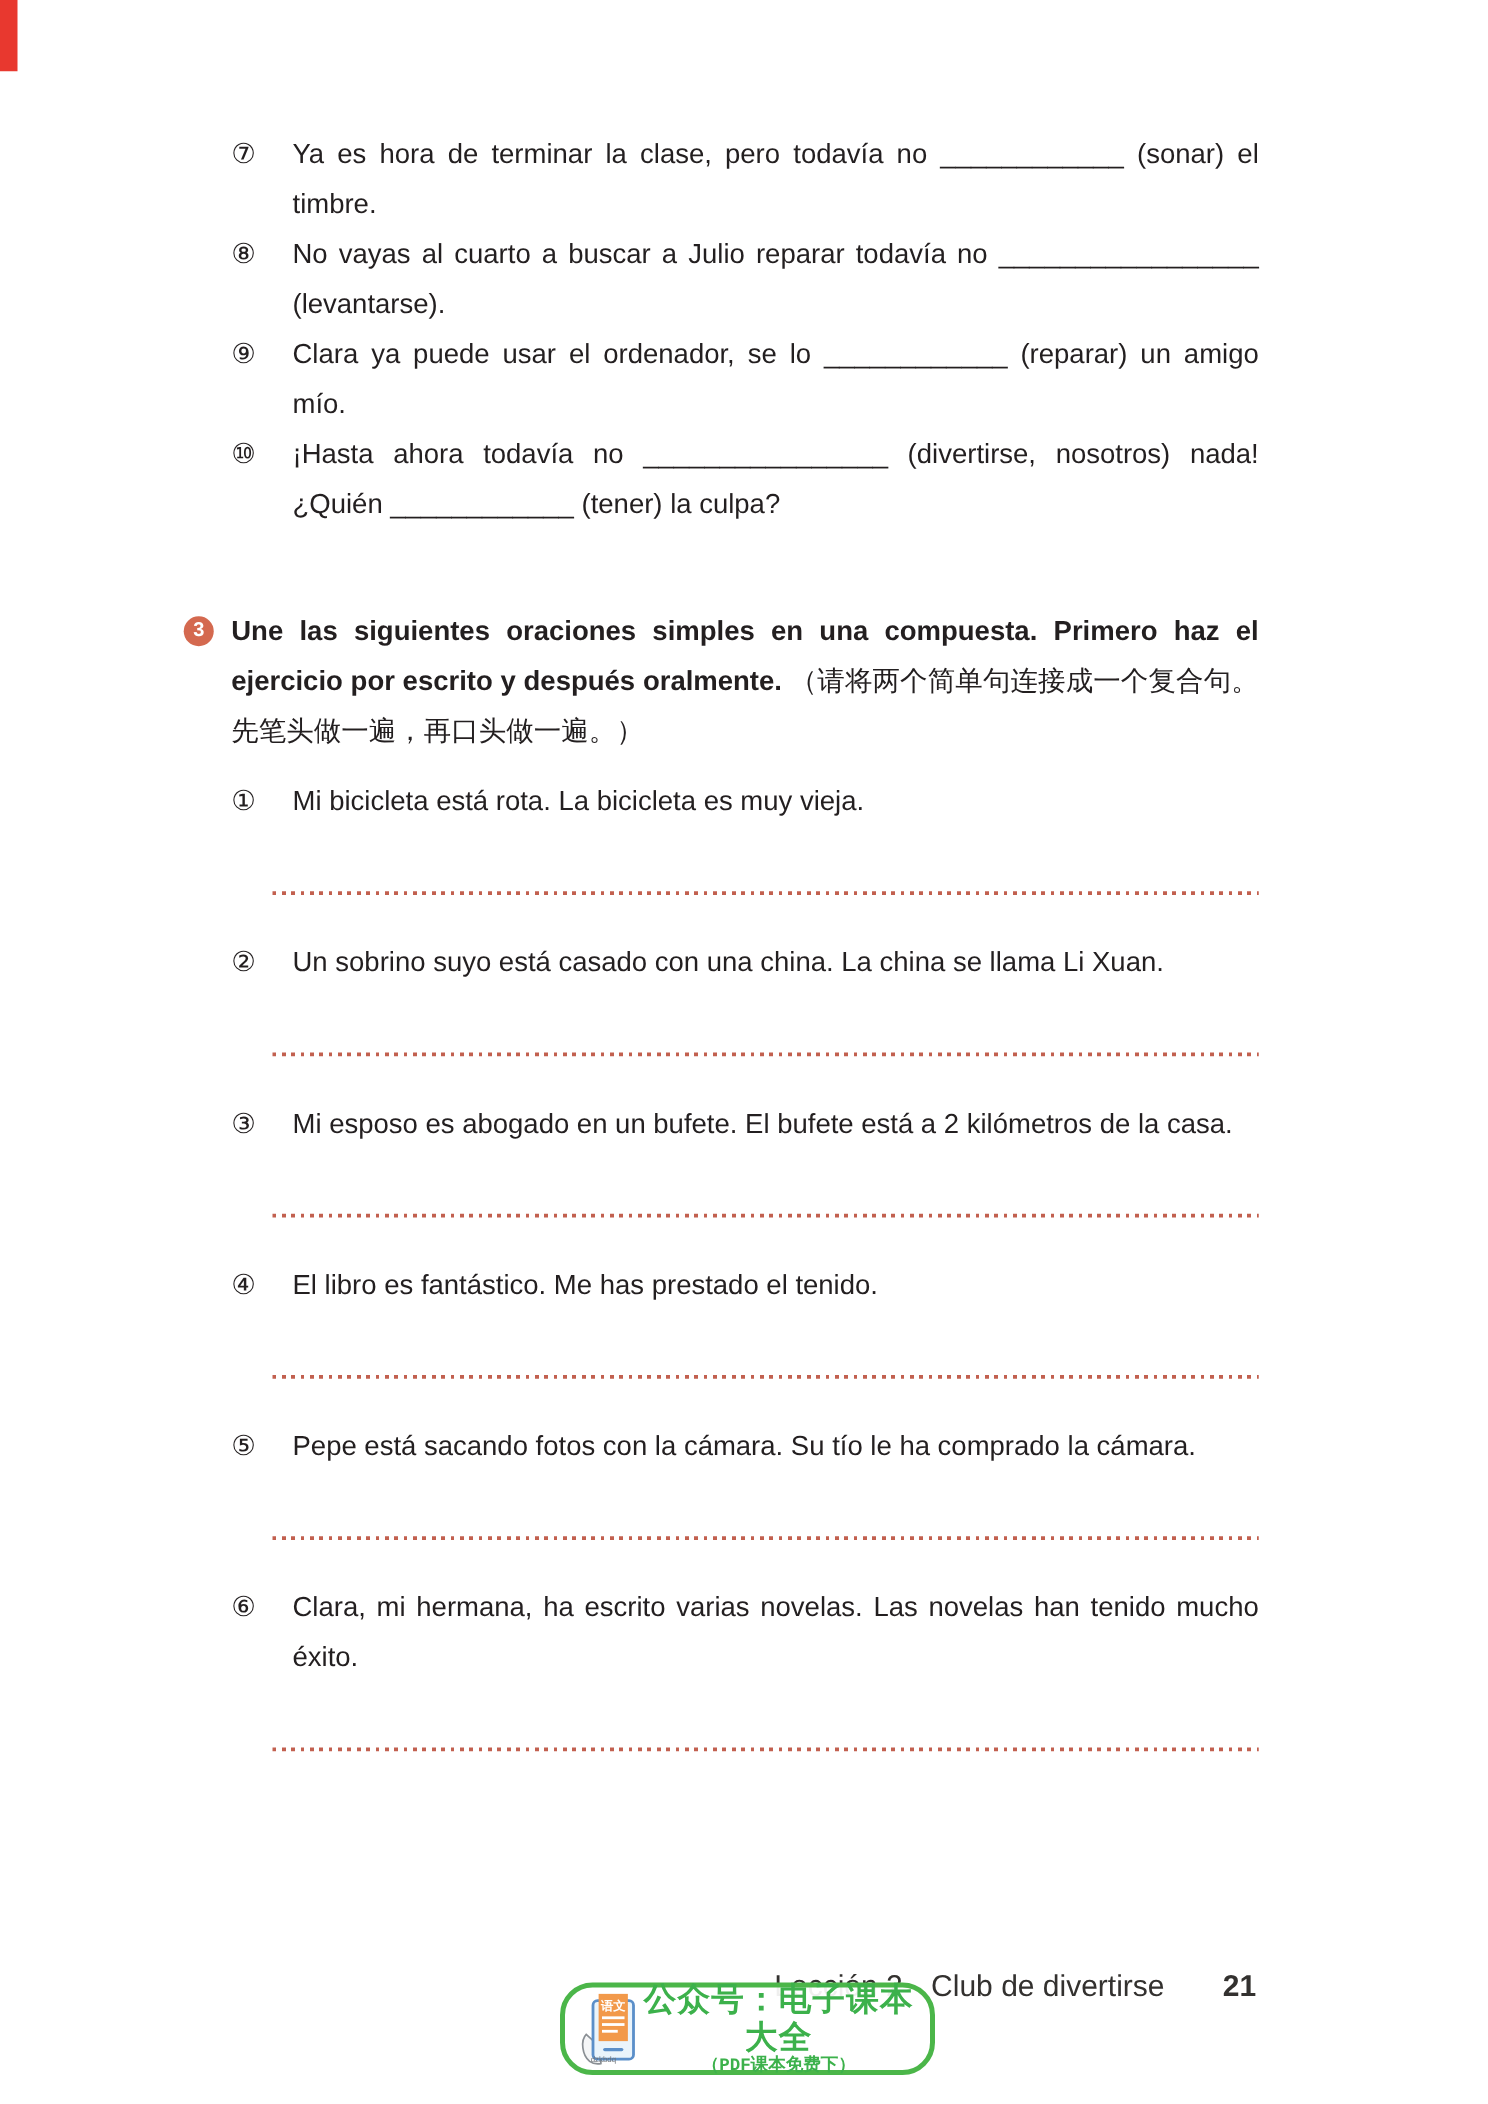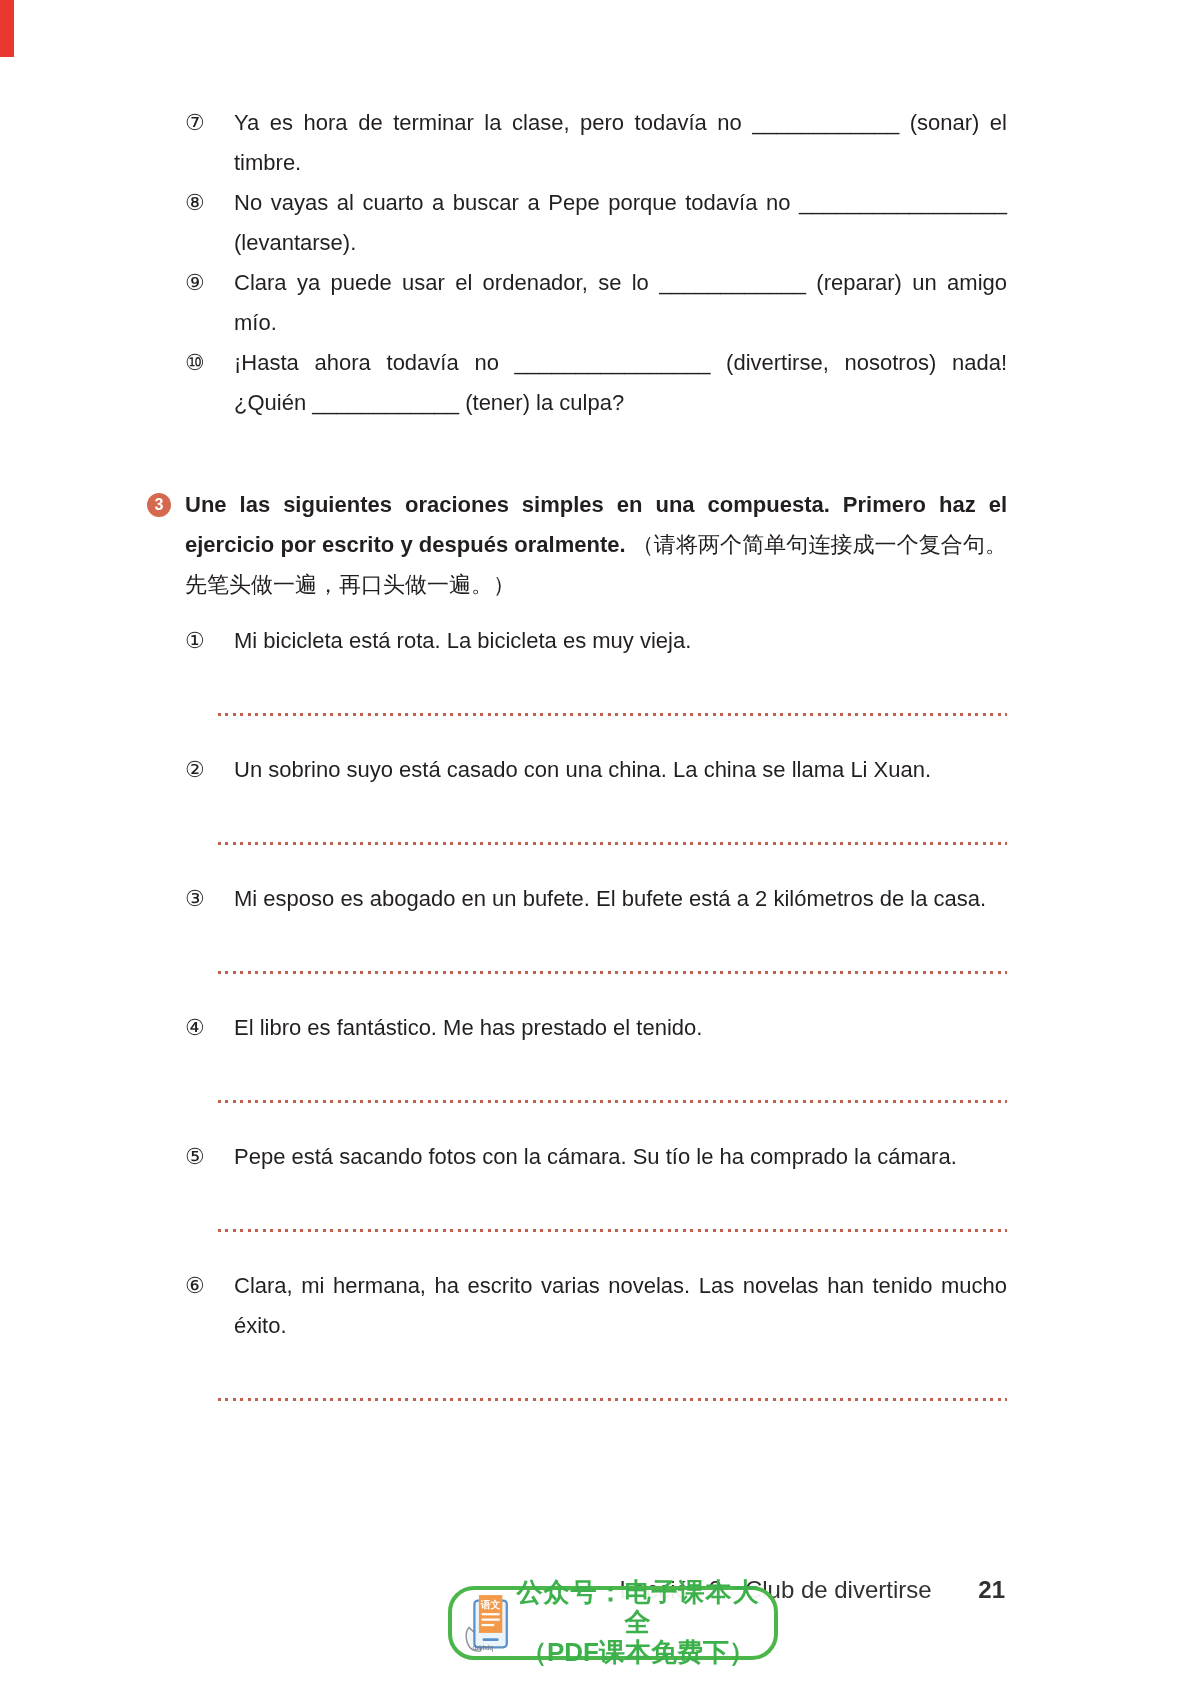--- a/index.html
+++ b/index.html
@@ -53,54 +53,54 @@
     position:absolute;
     top:1576px; right:185px;
     font-size:24px; color:#33312f;
     white-space:nowrap;
     z-index:1;
   }
   .footer .lesson{ margin-right:16px; }
   .footer .pagenum{ font-weight:bold; margin-left:40px; }
   .watermark{
     position:absolute; left:448px; top:1586px;
-    width:330px; height:74px;
+    width:300px; height:74px;
     border:4px solid #4bb649;
     border-radius:26px;
     background:rgba(255,255,255,0.92);
     display:flex; align-items:center;
     padding:4px 12px 4px 8px;
     z-index:2;
   }
   .watermark .wm-text{
     flex:1; text-align:center;
     color:#3cb14b; font-weight:bold;
     line-height:1.15;
   }
   .wm-line1{ font-size:26px; letter-spacing:1px; }
-  .wm-line2{ font-size:26px; }
+  .wm-line2{ font-size:14px;font-family:Liberation Mono, monospace; }
   .wm-icon{ flex:0 0 54px; height:60px; }
 </style>
 </head>
 <body>
 
 <div class="corner-marker"></div>
 
 <div class="content">
 
   <div>
 
       <div class="ex-item">
         <span class="num">⑦</span>
         <span class="txt">Ya es hora de terminar la clase, pero todavía no ____________ (sonar) el timbre.</span>
       </div>
 
       <div class="ex-item">
         <span class="num">⑧</span>
-        <span class="txt">No vayas al cuarto a buscar a Pepe porque todavía no _________________ (levantarse).</span>
+        <span class="txt">No vayas al cuarto a buscar a Julio reparar todavía no _________________ (levantarse).</span>
       </div>
 
       <div class="ex-item">
         <span class="num">⑨</span>
         <span class="txt">Clara ya puede usar el ordenador, se lo ____________ (reparar) un amigo mío.</span>
       </div>
 
       <div class="ex-item">
         <span class="num">⑩</span>
         <span class="txt">¡Hasta ahora todavía no ________________ (divertirse, nosotros) nada! ¿Quién ____________ (tener) la culpa?</span>

